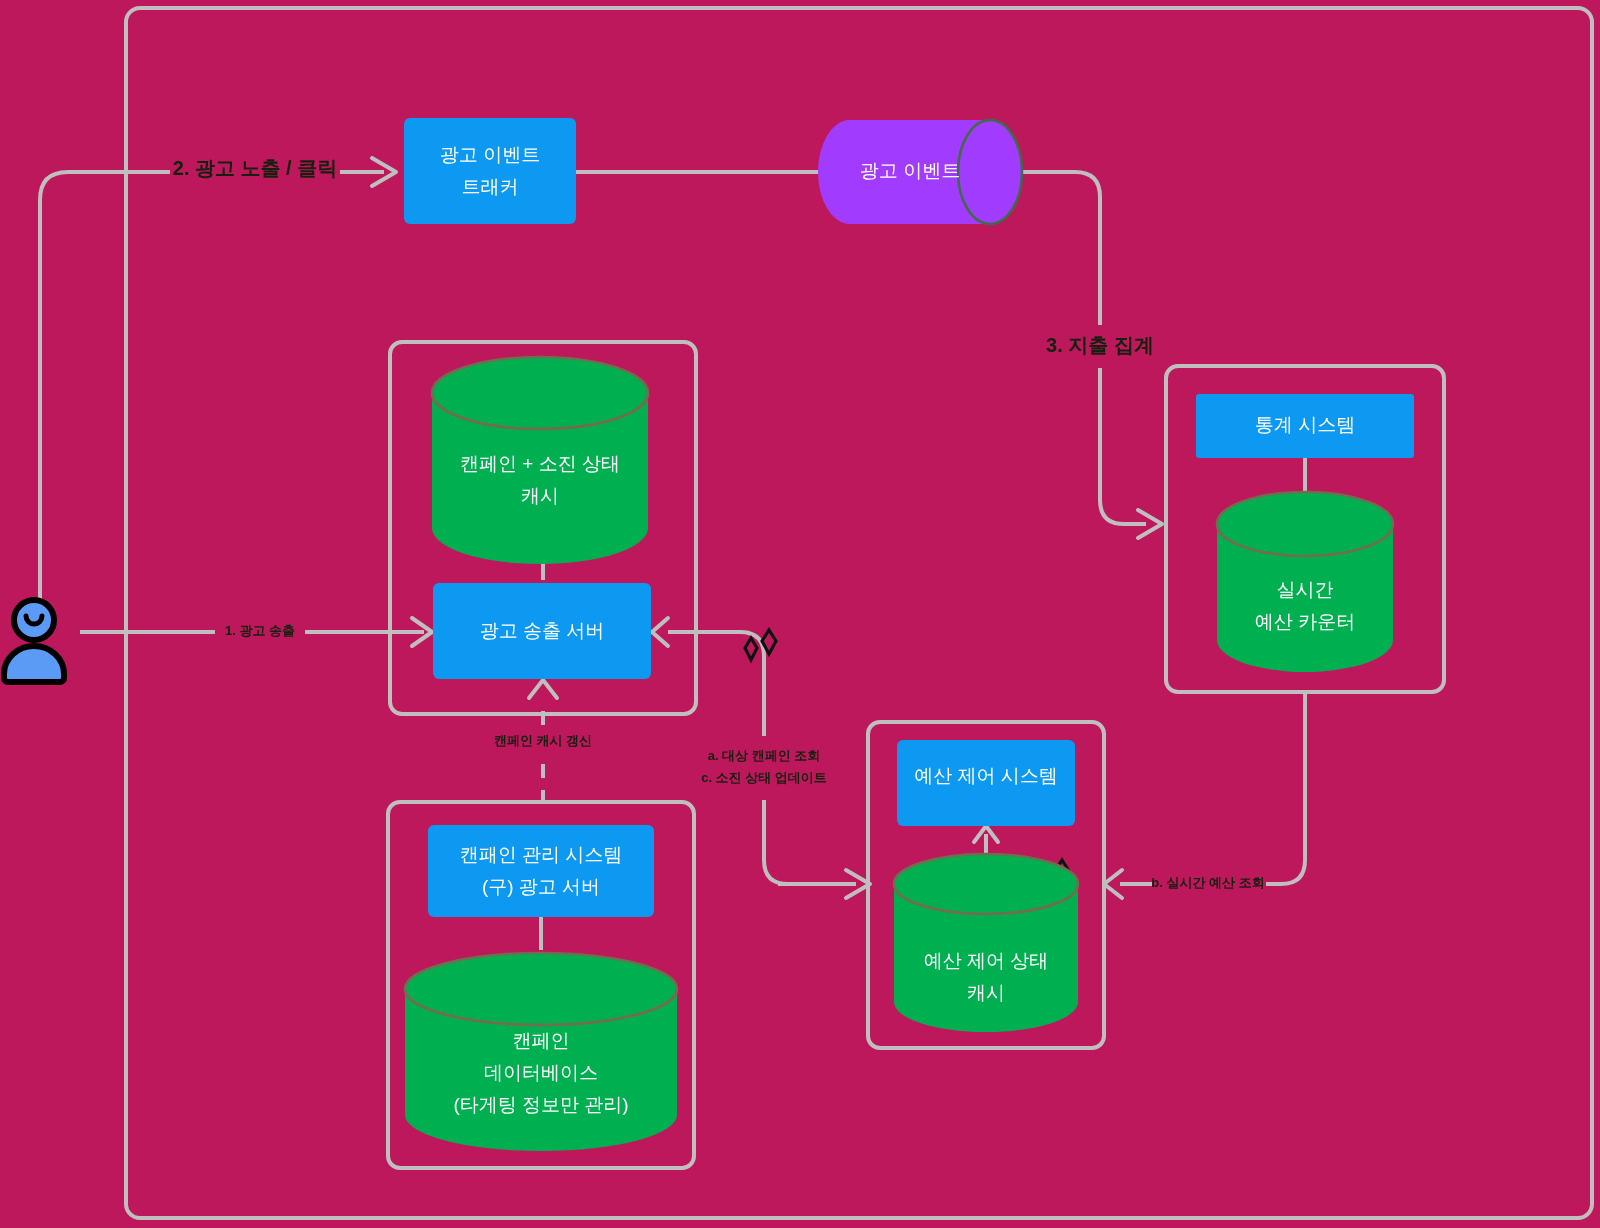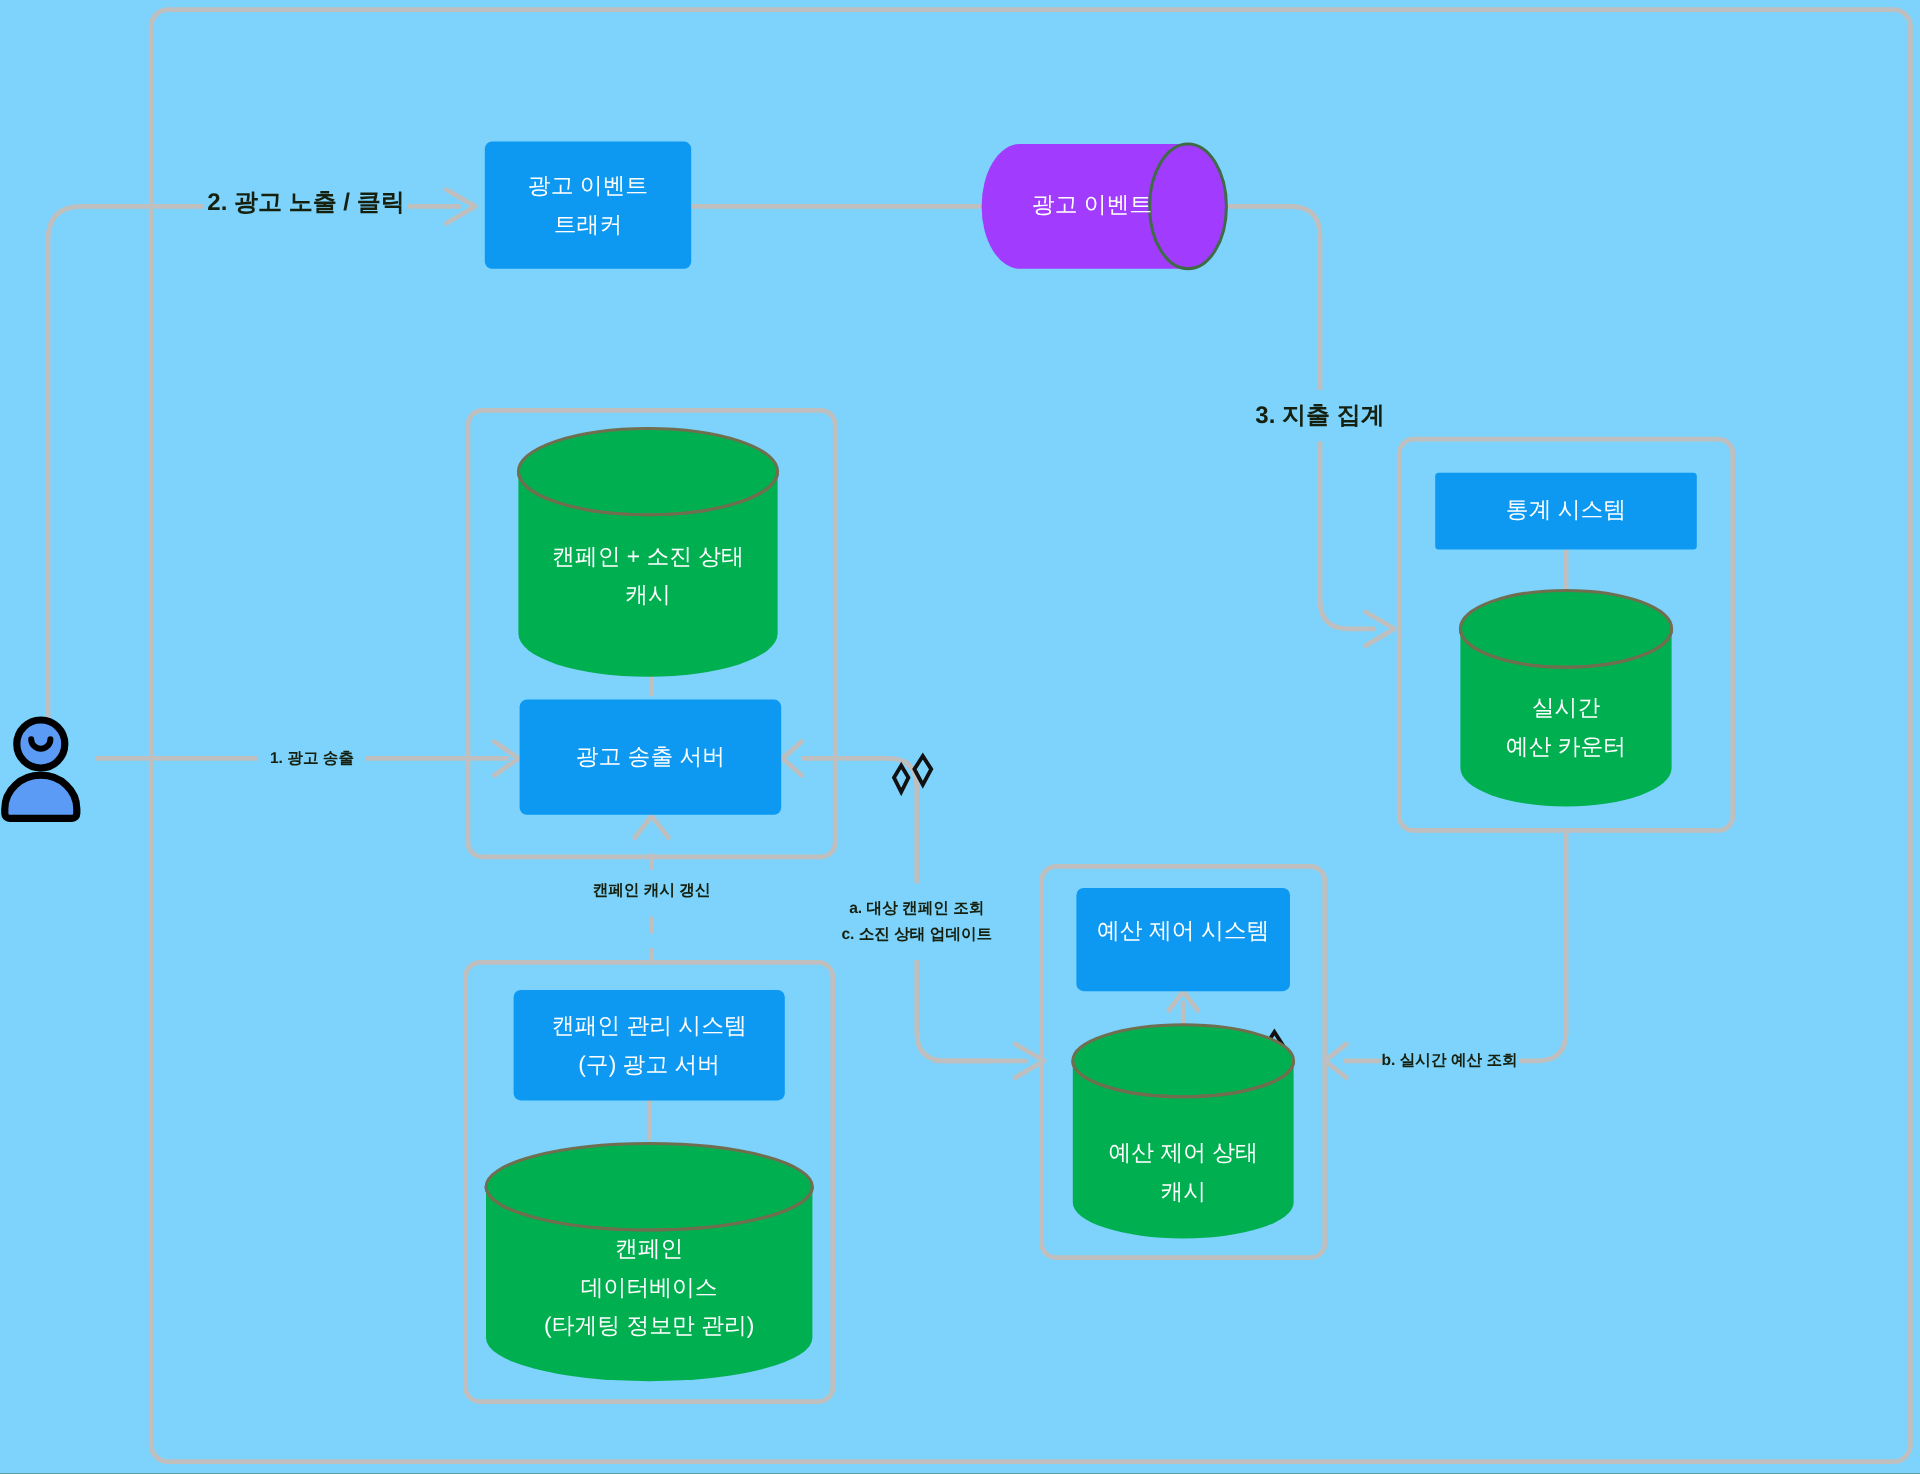--- a/index.html
+++ b/index.html
@@ -4,21 +4,21 @@
 <style>
   html, body {
     margin: 0;
     padding: 0;
     background: #4a7354;
   }
   #canvas {
     position: relative;
     width: 1600px;
     height: 1228px;
-    background: #7dd3fc;
+    background: #be185d;
     overflow: hidden;
     font-family: "Liberation Sans", "DejaVu Sans", sans-serif;
   }
   svg.layer {
     position: absolute;
     left: 0; top: 0;
     width: 1600px;
     height: 1228px;
   }
   .node-label {

